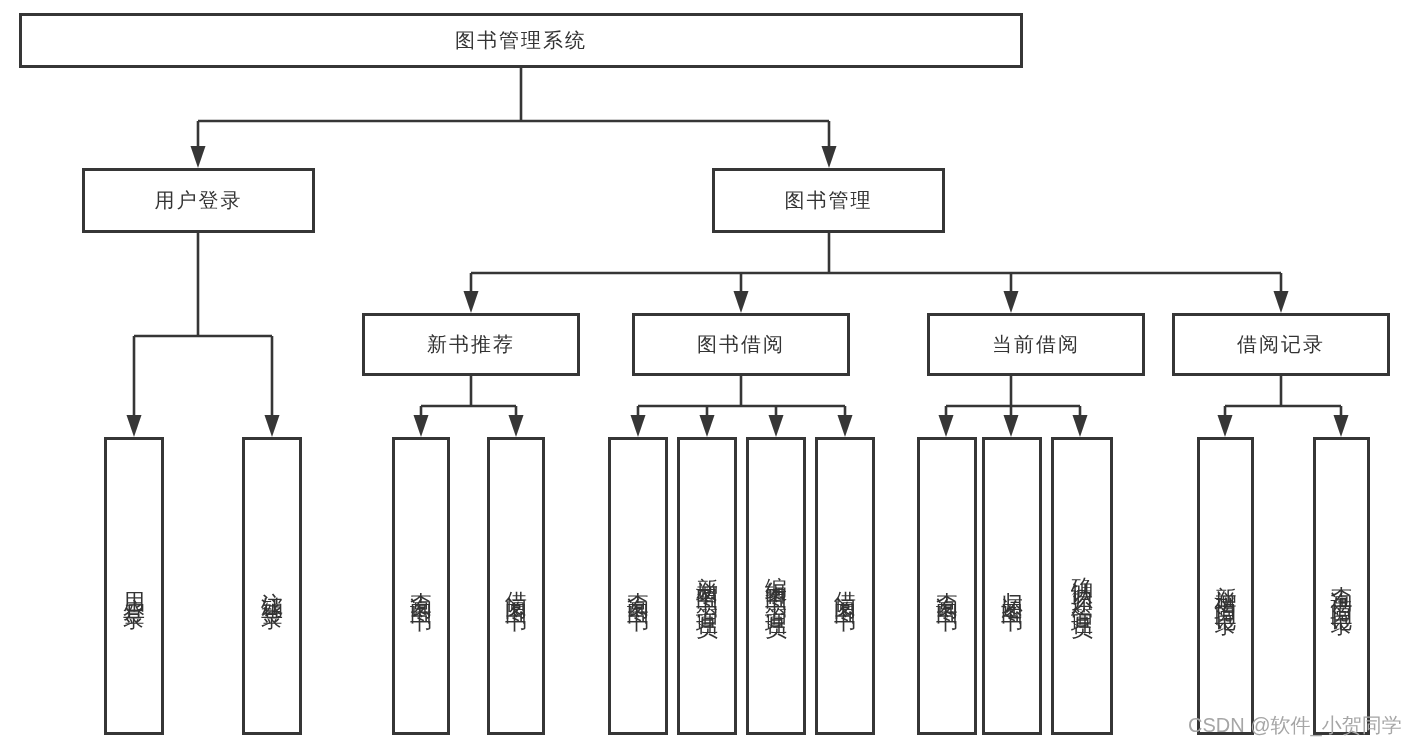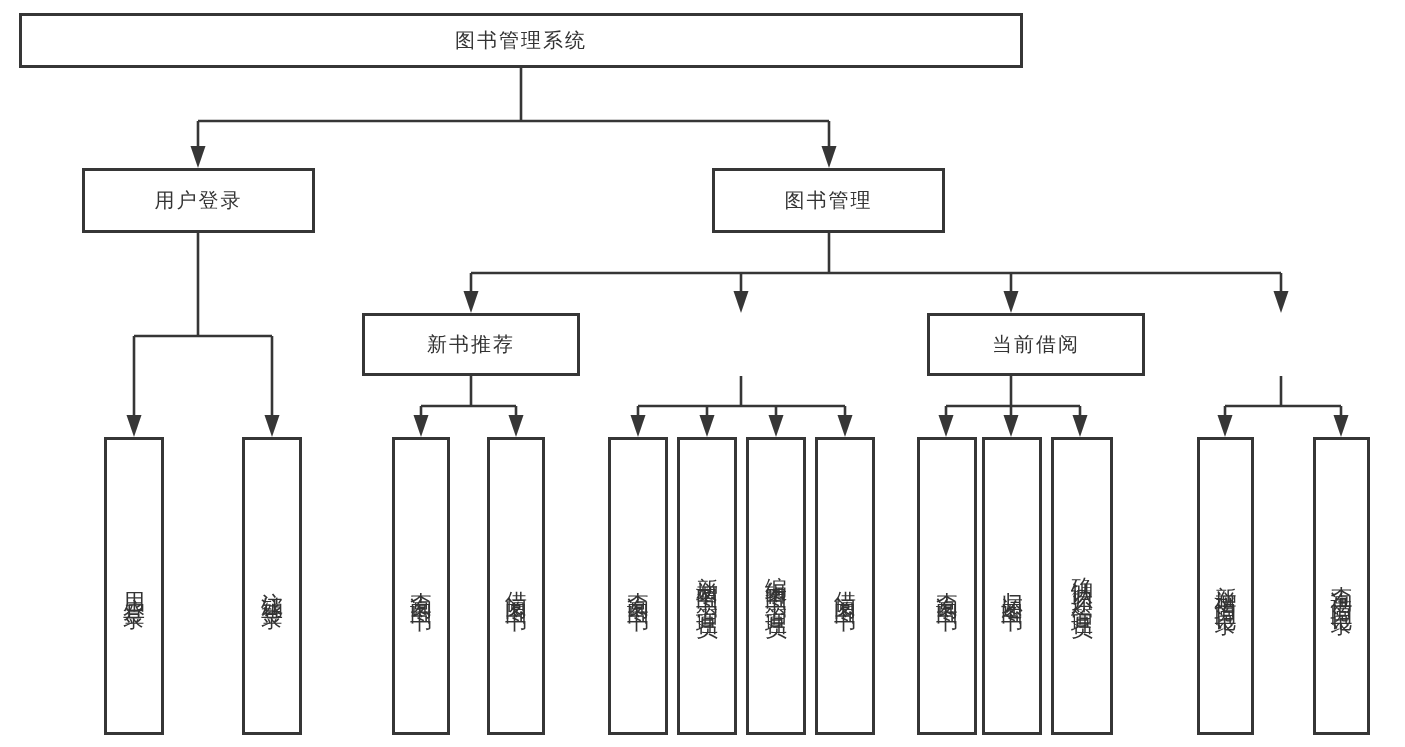--- a/index.html
+++ b/index.html
@@ -122,21 +122,23 @@
       <polygon points="1333.5,415 1348.5,415 1341,437"></polygon>
     </g>
   </svg>
 
   <div class="node" style="left:19px;top:13px;width:1004px;height:55px">图书管理系统</div>
 
   <div class="node" style="left:82px;top:168px;width:233px;height:65px">用户登录</div>
   <div class="node" style="left:362px;top:313px;width:218px;height:63px">新书推荐</div>
 
   <div class="node" style="left:712px;top:168px;width:233px;height:65px">图书管理</div>
+  <div class="node" style="left:632px;top:313px;width:218px;height:63px">图书借阅</div>
   <div class="node" style="left:927px;top:313px;width:218px;height:63px">当前借阅</div>
+  <div class="node" style="left:1172px;top:313px;width:218px;height:63px">借阅记录</div>
 
   <div class="node leaf" style="left:104px;top:437px;width:60px;height:298px">
     <span class="vlabel">用户登录</span>
   </div>
   <div class="node leaf" style="left:242px;top:437px;width:60px;height:298px">
     <span class="vlabel">注销登录</span>
   </div>
   <div class="node leaf" style="left:392px;top:437px;width:58px;height:298px">
     <span class="vlabel">查询图书</span>
   </div>
@@ -164,14 +166,15 @@
   <div class="node leaf" style="left:1051px;top:437px;width:62px;height:298px">
     <span class="vlabel">确认归还（管理员）</span>
   </div>
   <div class="node leaf" style="left:1197px;top:437px;width:57px;height:298px">
     <span class="vlabel">新增借阅记录</span>
   </div>
   <div class="node leaf" style="left:1313px;top:437px;width:57px;height:298px">
     <span class="vlabel">查询借阅记录</span>
   </div>
 
+  <div class="watermark">CSDN @软件_小贺同学</div>
 
 </div>
 
 </body></html>

